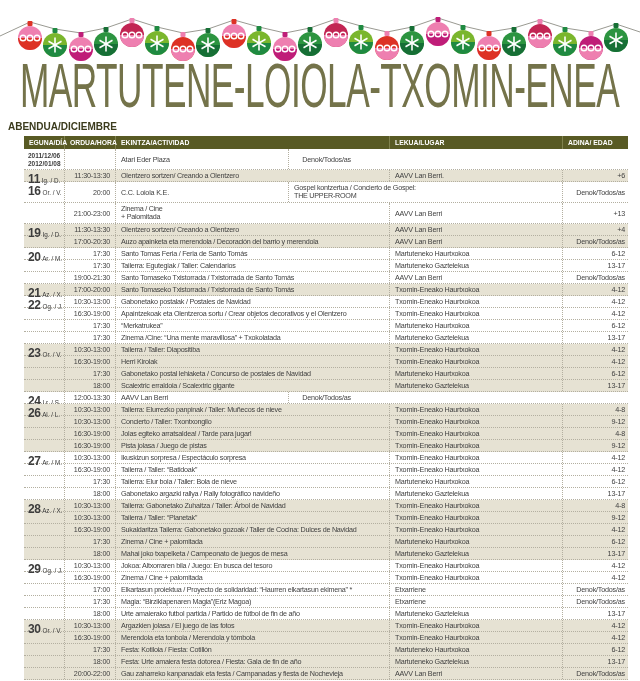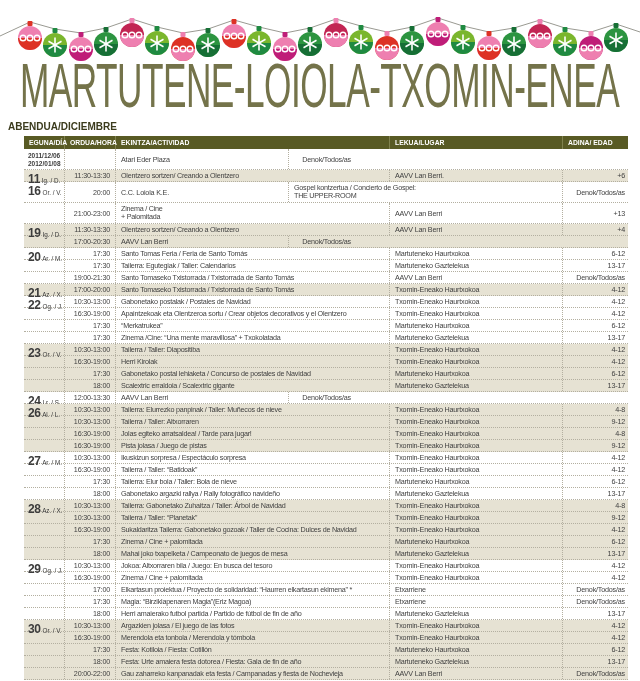--- a/index.html
+++ b/index.html
@@ -321,20 +321,21 @@
           <div class="row">
             <div class="cell c-day w-day"></div>
             <div class="cell c-time w-time">11:30-13:30</div>
             <div class="cell c-act w-act">Olentzero sortzen/ Creando a Olentzero</div>
             <div class="cell c-place w-place">AAVV Lan Berri</div>
             <div class="cell c-age w-age">+4</div>
           </div>
           <div class="row">
             <div class="cell c-day w-day"></div>
             <div class="cell c-time w-time">17:00-20:30</div>
+            <div class="cell c-act w-act">Auzo apainketa eta merendola / Decoración del barrio y merendola</div>
             <div class="cell c-place w-place">AAVV Lan Berri</div>
             <div class="cell c-age w-age">Denok/Todos/as</div>
           </div>
           <div class="daylabel"><b>19</b> Ig. / D.</div>
         </div>
         <div class="group">
           <div class="row">
             <div class="cell c-day w-day"></div>
             <div class="cell c-time w-time">17:30</div>
             <div class="cell c-act w-act">Santo Tomas Feria / Feria de Santo Tomás</div>
@@ -442,21 +443,21 @@
           <div class="row">
             <div class="cell c-day w-day"></div>
             <div class="cell c-time w-time">10:30-13:00</div>
             <div class="cell c-act w-act">Tailerra: Elurrezko panpinak / Taller: Muñecos de nieve</div>
             <div class="cell c-place w-place">Txomin-Eneako Haurtxokoa</div>
             <div class="cell c-age w-age">4-8</div>
           </div>
           <div class="row">
             <div class="cell c-day w-day"></div>
             <div class="cell c-time w-time">10:30-13:00</div>
-            <div class="cell c-act w-act">Tailerra / Taller: Altxorraren</div>
+            <div class="cell c-act w-act">Concierto / Taller: Txontxongilo</div>
             <div class="cell c-place w-place">Txomin-Eneako Haurtxokoa</div>
             <div class="cell c-age w-age">9-12</div>
           </div>
           <div class="row">
             <div class="cell c-day w-day"></div>
             <div class="cell c-time w-time">16:30-19:00</div>
             <div class="cell c-act w-act">Jolas egiteko arratsaldea! / Tarde para jugar!</div>
             <div class="cell c-place w-place">Txomin-Eneako Haurtxokoa</div>
             <div class="cell c-age w-age">4-8</div>
           </div>
@@ -563,21 +564,21 @@
           <div class="row">
             <div class="cell c-day w-day"></div>
             <div class="cell c-time w-time">17:30</div>
             <div class="cell c-act w-act">Magia: “Birziklapenaren Magia”(Eriz Magoa)</div>
             <div class="cell c-place w-place">Etxarriene</div>
             <div class="cell c-age w-age">Denok/Todos/as</div>
           </div>
           <div class="row">
             <div class="cell c-day w-day"></div>
             <div class="cell c-time w-time">18:00</div>
-            <div class="cell c-act w-act">Herri amaierako futbol partida / Partido de fútbol de fin de año</div>
+            <div class="cell c-act w-act">Urte amaierako futbol partida / Partido de fútbol de fin de año</div>
             <div class="cell c-place w-place">Martuteneko Gaztelekua</div>
             <div class="cell c-age w-age">13-17</div>
           </div>
           <div class="daylabel"><b>29</b> Og. / J.</div>
         </div>
         <div class="group hl">
           <div class="row">
             <div class="cell c-day w-day"></div>
             <div class="cell c-time w-time">10:30-13:00</div>
             <div class="cell c-act w-act">Argazkien jolasa / El juego de las fotos</div>

